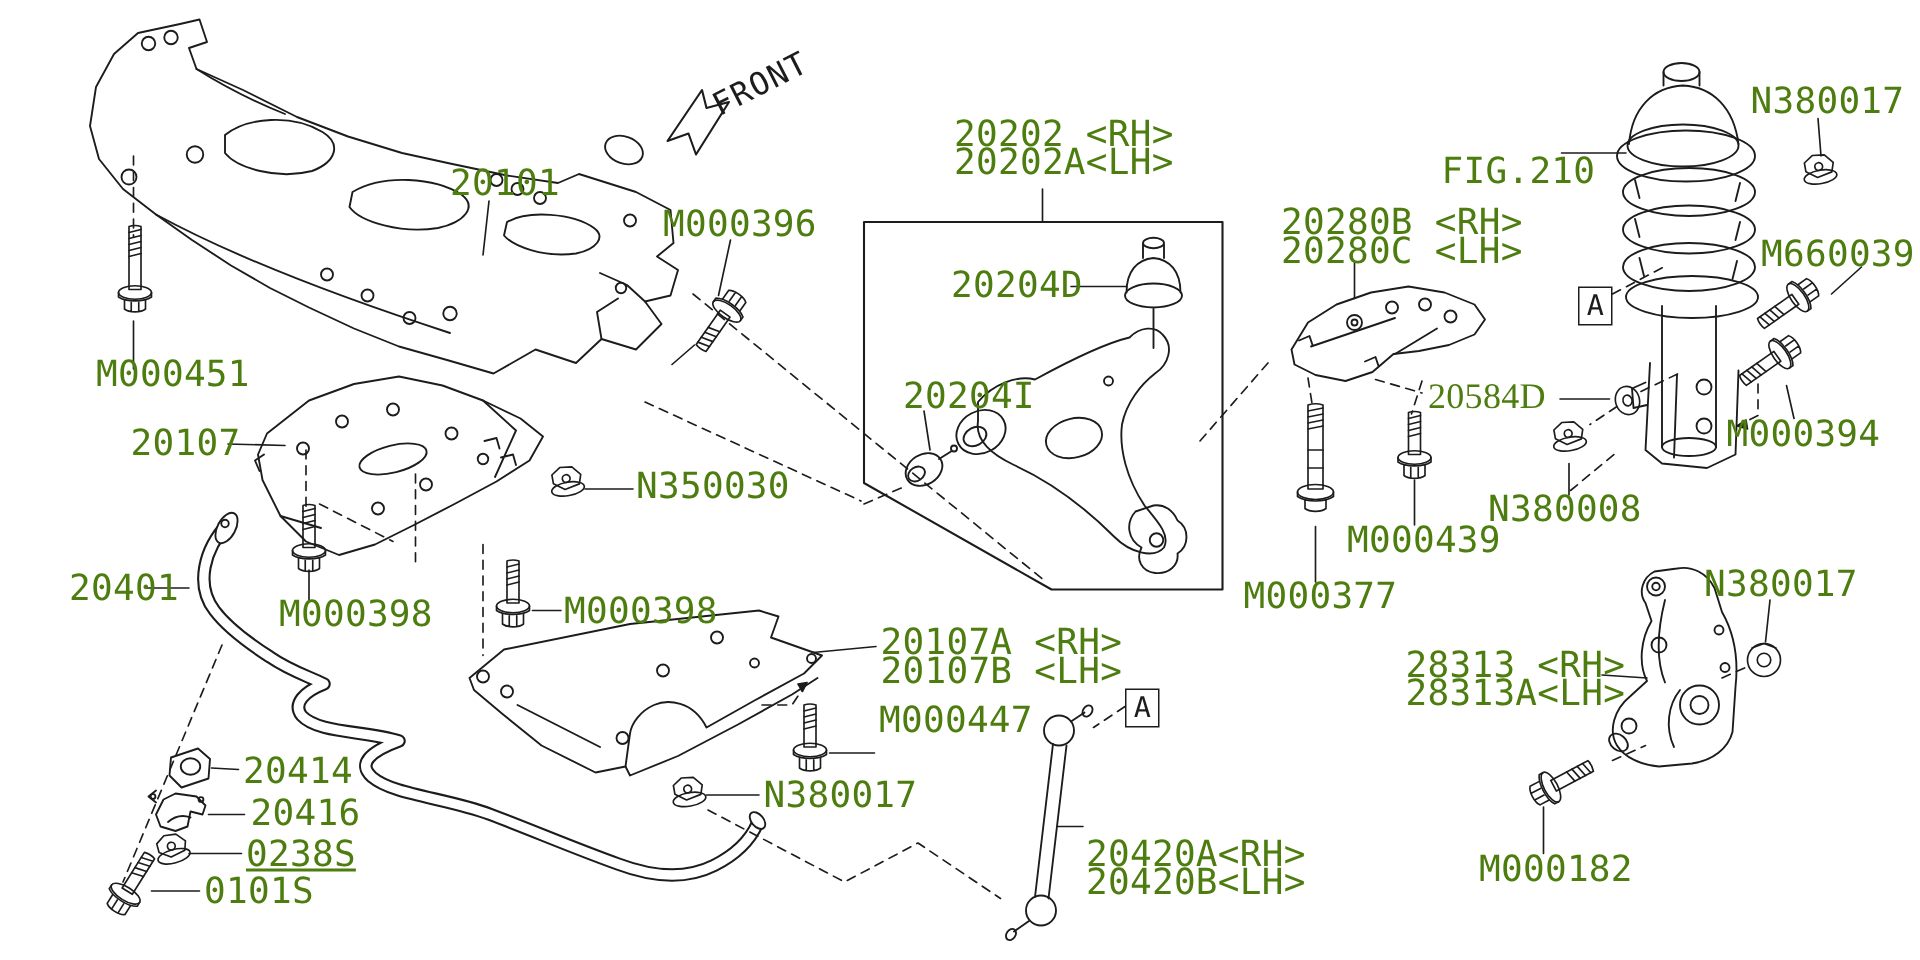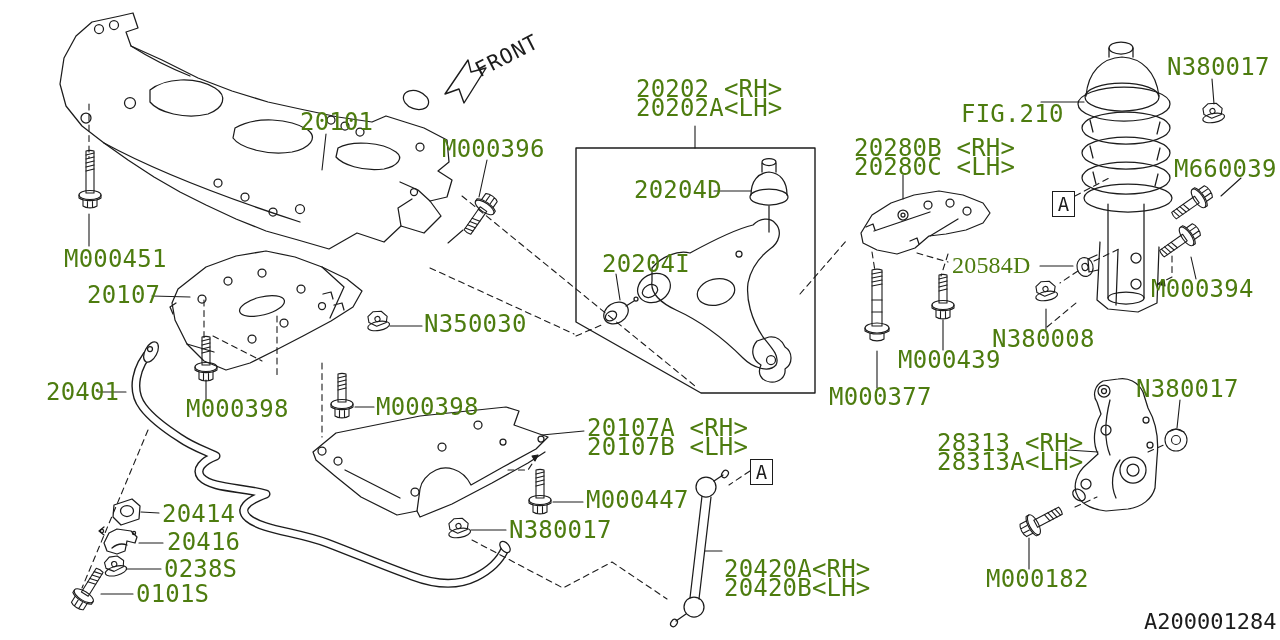--- a/index.html
+++ b/index.html
@@ -260,38 +260,37 @@
       <path d="M445,94 L468,60 L471,72 L486,68 L464,103 L459,89 Z" stroke-width="1.4"></path>
     </g>
   </g>
 </svg>
 
 <div id="front-label">FRONT</div>
 
 <div class="detail-box" style="left:1052px; top:191px;">A</div>
 <div class="detail-box" style="left:750px; top:459px;">A</div>
 
-<div id="diagram-code">A200001284</div>
 
 <div id="labels-layer">
       <div class="part-label" style="left: 300px; top: 113px;">20101</div>
       <div class="part-label" style="left: 442px; top: 140px;">M000396</div>
-      <div class="part-label" style="left: 44px; top: 250px; padding-left: 20px;">M000451</div>
+      <div class="part-label" style="left: 44px; top: 240px; padding-left: 20px;">M000451</div>
       <div class="part-label" style="left: 87px; top: 286px;">20107</div>
       <div class="part-label" style="left: 424px; top: 315px;">N350030</div>
       <div class="part-label" style="left: 46px; top: 383px;">20401</div>
       <div class="part-label" style="left: 186px; top: 400px;">M000398</div>
       <div class="part-label" style="left: 376px; top: 398px;">M000398</div>
       <div class="part-label" style="left: 587px; top: 419px;">20107A &lt;RH&gt;
 20107B &lt;LH&gt;</div>
-      <div class="part-label" style="left: 586px; top: 491px; text-align: center;">M000447</div>
+      <div class="part-label" style="left: 586px; top: 471px; text-align: center;">M000447</div>
       <div class="part-label" style="left: 509px; top: 521px;">N380017</div>
       <div class="part-label" style="left: 162px; top: 505px;">20414</div>
       <div class="part-label" style="left: 167px; top: 533px;">20416</div>
-      <div class="part-label" style="left: 164px; top: 560px;">0238S</div>
+      <div class="part-label" style="left: 164px; top: 560px; text-decoration: underline;">0238S</div>
       <div class="part-label" style="left: 136px; top: 585px;">0101S</div>
       <div class="part-label" style="left: 636px; top: 80px;">20202 &lt;RH&gt;
 20202A&lt;LH&gt;</div>
       <div class="part-label" style="left: 634px; top: 181px;">20204D</div>
       <div class="part-label" style="left: 584px; top: 255px; margin-left: 18px;">20204I</div>
       <div class="part-label" style="left: 854px; top: 139px;">20280B &lt;RH&gt;
 20280C &lt;LH&gt;</div>
       <div class="part-label" style="left: 952px; top: 256px; font-family: Liberation Serif, serif;">20584D</div>
       <div class="part-label" style="left: 829px; top: 388px;">M000377</div>
       <div class="part-label" style="left: 898px; top: 351px;">M000439</div>

